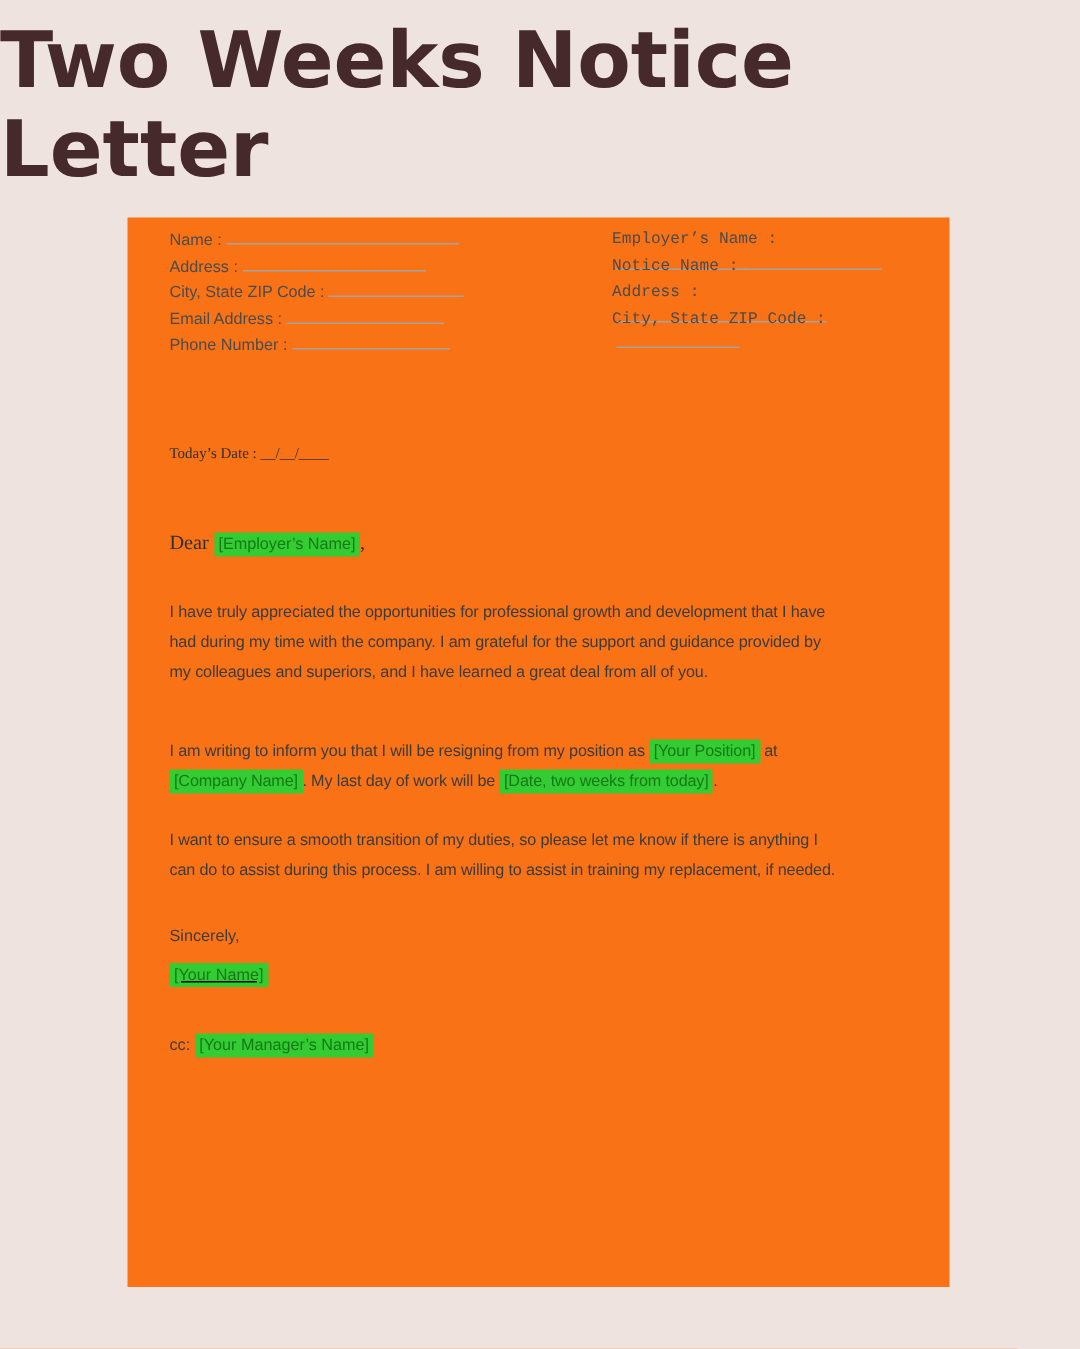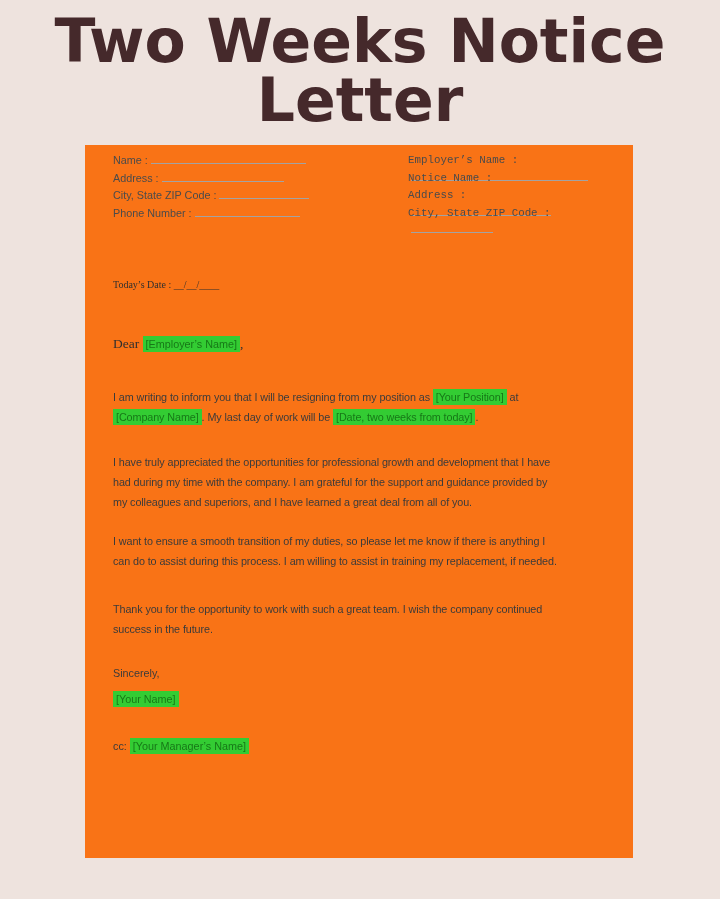--- a/index.html
+++ b/index.html
@@ -10,24 +10,23 @@
     height: 899px;
     background: #EEE3DE;
     overflow: hidden;
     font-family: "Liberation Sans", sans-serif;
   }
   .title {
     position: absolute;
     top: 12px;
     left: 0;
     width: 720px;
-    text-align: center;
     font-family: "DejaVu Sans", sans-serif;
     font-weight: bold;
-    font-size: 60px;
+    font-size: 52px;
     line-height: 59px;
     letter-spacing: 0px;
     color: #45292B;
   }
   .paper {
     position: absolute;
     left: 85px;
     top: 145px;
     width: 548px;
     height: 713px;
@@ -70,74 +69,71 @@
     padding: 2px 3px;
     font-family: "Liberation Sans", sans-serif;
     font-size: 10.8px;
   }
   .closing {
     margin-top: 25px;
     font-size: 10.8px;
     line-height: 18px;
     color: #3B3B3B;
   }
-  .sig { margin-top: 6px; height: 19px; line-height: 19px; }
+  .sig { margin-top: 6px; height: 19px; line-height: 19px; text-decoration: underline; }
   .ccline { margin-top: 30px; height: 19px; line-height: 19px; font-size: 10.8px; color: #3B3B3B; }
 </style>
 </head>
 <body>
 
 <div class="poster">
 
   <div class="title">
     <div>Two Weeks Notice</div>
     <div>Letter</div>
   </div>
 
   <div class="paper">
 
     <div class="fields">
       <div class="col-left">
         <div class="frow"><span>Name :</span><span class="fline" style="width:155px"></span></div>
         <div class="frow"><span>Address :</span><span class="fline" style="width:122px"></span></div>
         <div class="frow"><span>City, State ZIP Code :</span><span class="fline" style="width:90px"></span></div>
+        <div class="frow"><span>Email Address :</span><span class="fline" style="width:105px"></span></div>
         <div class="frow"><span>Phone Number :</span><span class="fline" style="width:105px"></span></div>
       </div>
       <div class="col-right">
         <div class="frow"><span>Employer’s Name :</span><span class="fline" style="width:88px"></span></div>
         <div class="frow"><span>Notice Name :</span><span class="fline" style="width:93px"></span></div>
         <div class="frow"><span>Address :</span><span class="fline" style="width:140px"></span></div>
         <div class="frow"><span>City, State ZIP Code :</span><span class="fline" style="width:82px"></span></div>
       </div>
     </div>
 
     <div class="dateline">Today’s Date : __/__/____</div>
 
     <div class="salutation"><span>Dear </span><span class="hl">[Employer’s Name]</span><span>,</span></div>
 
-    <div class="para p1">
-      <div class="pline"><span>I am writing to inform you that I will be resigning from my position as </span><span class="hl">[Your Position]</span><span> at</span></div>
-      <div class="pline"><span class="hl">[Company Name]</span><span>. My last day of work will be </span><span class="hl">[Date, two weeks from today]</span><span>.</span></div>
-    </div>
-
     <div class="para p2">
       <div class="pline">I have truly appreciated the opportunities for professional growth and development that I have</div>
       <div class="pline">had during my time with the company. I am grateful for the support and guidance provided by</div>
       <div class="pline">my colleagues and superiors, and I have learned a great deal from all of you.</div>
+    </div>
+
+    <div class="para p1">
+      <div class="pline"><span>I am writing to inform you that I will be resigning from my position as </span><span class="hl">[Your Position]</span><span> at</span></div>
+      <div class="pline"><span class="hl">[Company Name]</span><span>. My last day of work will be </span><span class="hl">[Date, two weeks from today]</span><span>.</span></div>
     </div>
 
     <div class="para p3">
       <div class="pline">I want to ensure a smooth transition of my duties, so please let me know if there is anything I</div>
       <div class="pline">can do to assist during this process. I am willing to assist in training my replacement, if needed.</div>
     </div>
 
-    <div class="para p4">
-      <div class="pline">Thank you for the opportunity to work with such a great team. I wish the company continued</div>
-      <div class="pline">success in the future.</div>
-    </div>
 
     <div class="closing">Sincerely,</div>
 
     <div class="sig"><span class="hl">[Your Name]</span></div>
 
     <div class="ccline"><span>cc: </span><span class="hl">[Your Manager’s Name]</span></div>
 
   </div>
 </div>
 

